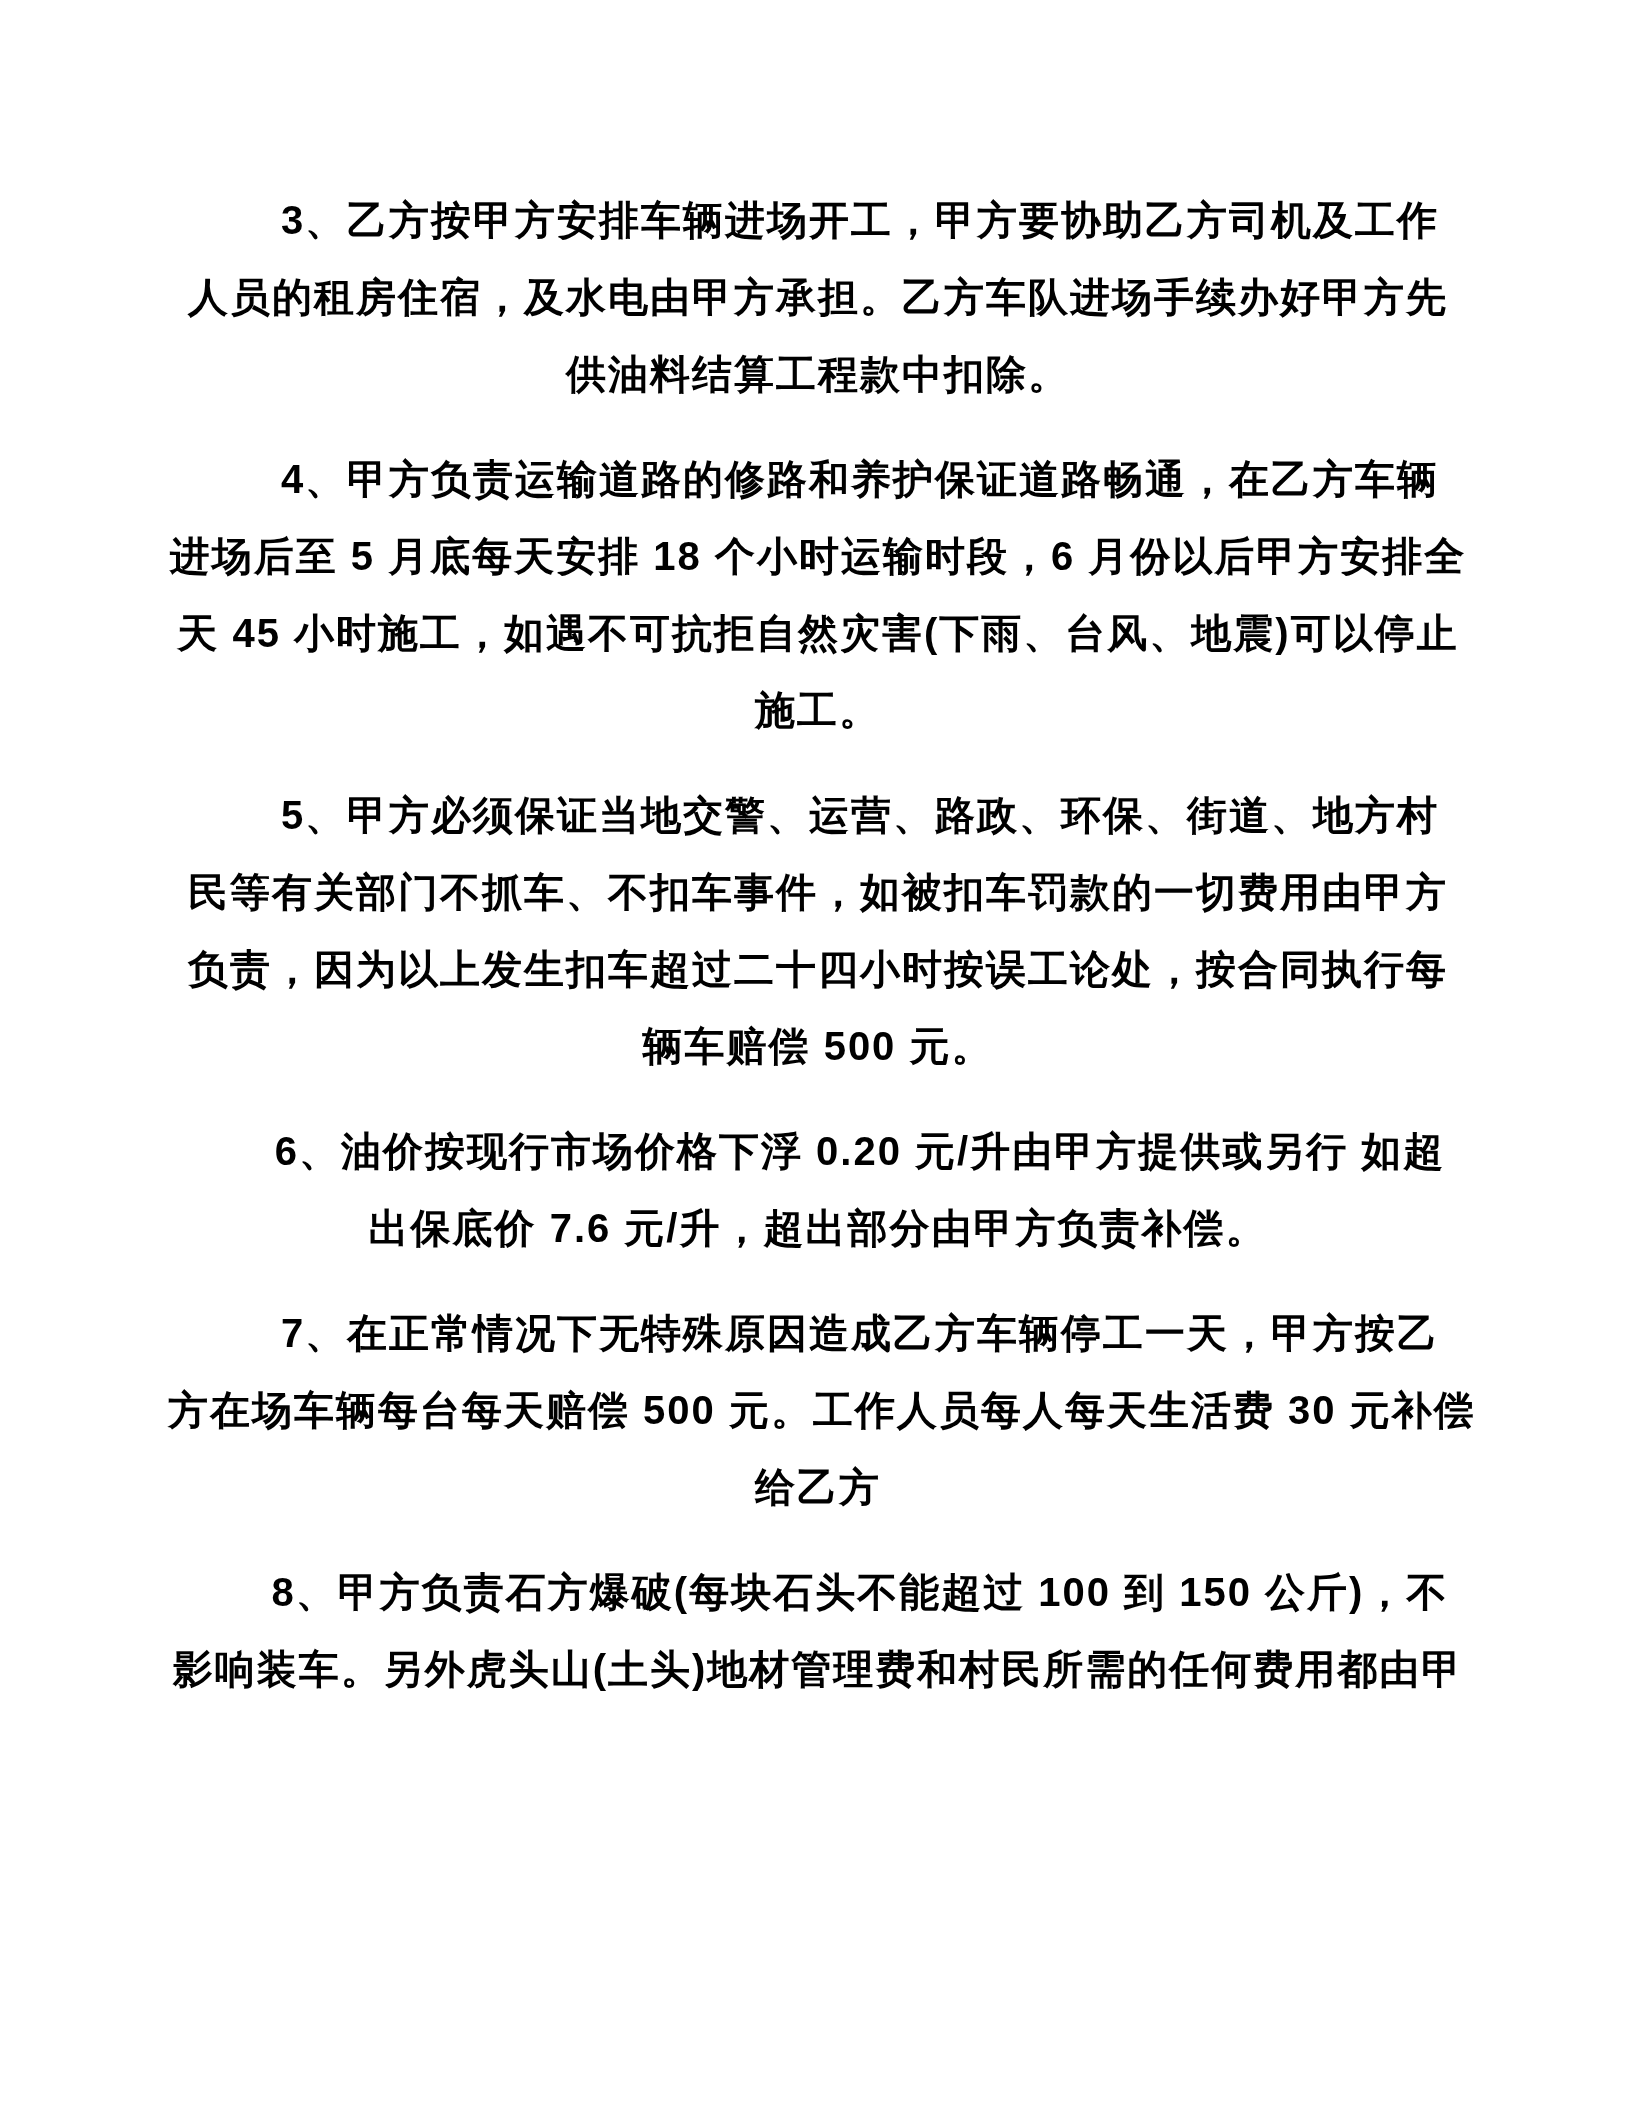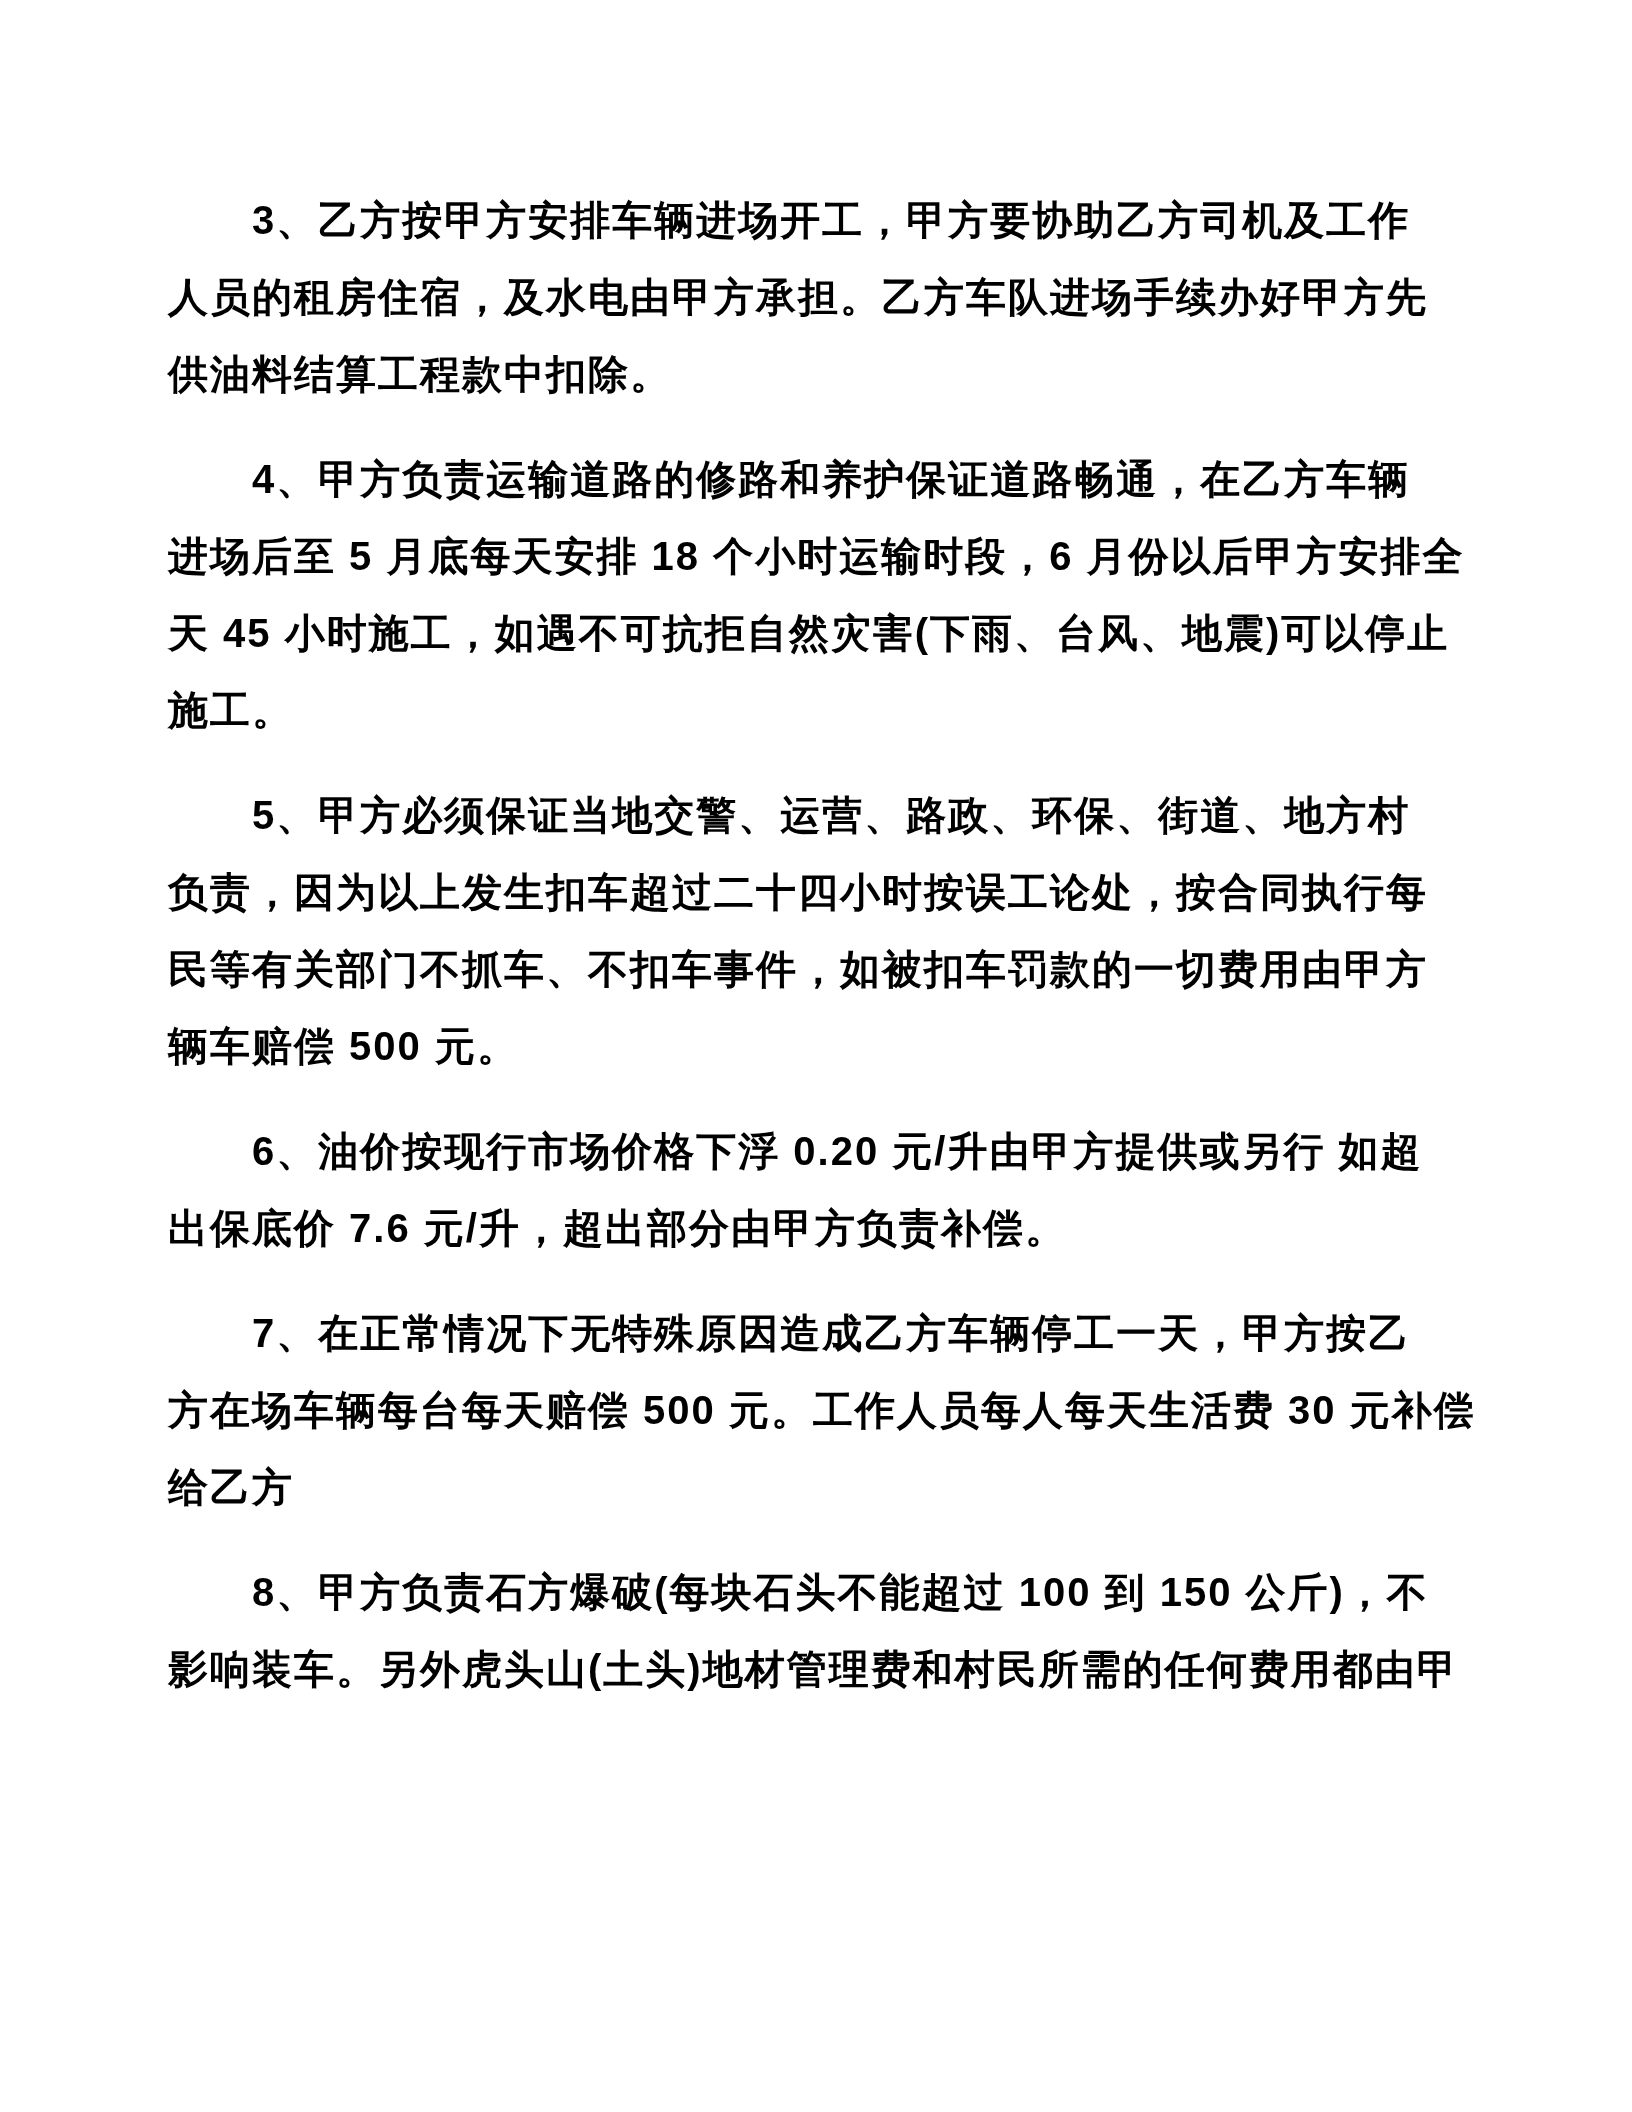--- a/index.html
+++ b/index.html
@@ -34,21 +34,21 @@
     }
 
     
     .line {
       font-size: 40px;
       line-height: 77px;
       letter-spacing: 2px;
       white-space: nowrap;
       font-weight: bold;
       color: #000000;
-      text-align: left;
+      text-align: center;
     }
 
     
     .line.first {
       text-indent: 84px;
     }
   </style>
 </head>
 <body>
 
@@ -63,22 +63,22 @@
 
     <div class="para">
       <div class="line first">4、甲方负责运输道路的修路和养护保证道路畅通，在乙方车辆</div>
       <div class="line">进场后至 5 月底每天安排 18 个小时运输时段，6 月份以后甲方安排全</div>
       <div class="line">天 45 小时施工，如遇不可抗拒自然灾害(下雨、台风、地震)可以停止</div>
       <div class="line">施工。</div>
     </div>
 
     <div class="para">
       <div class="line first">5、甲方必须保证当地交警、运营、路政、环保、街道、地方村</div>
+      <div class="line">民等有关部门不抓车、不扣车事件，如被扣车罚款的一切费用由甲方</div>
       <div class="line">负责，因为以上发生扣车超过二十四小时按误工论处，按合同执行每</div>
-      <div class="line">民等有关部门不抓车、不扣车事件，如被扣车罚款的一切费用由甲方</div>
       <div class="line">辆车赔偿 500 元。</div>
     </div>
 
     <div class="para">
       <div class="line first">6、油价按现行市场价格下浮 0.20 元/升由甲方提供或另行 如超</div>
       <div class="line">出保底价 7.6 元/升，超出部分由甲方负责补偿。</div>
     </div>
 
     <div class="para">
       <div class="line first">7、在正常情况下无特殊原因造成乙方车辆停工一天，甲方按乙</div>

